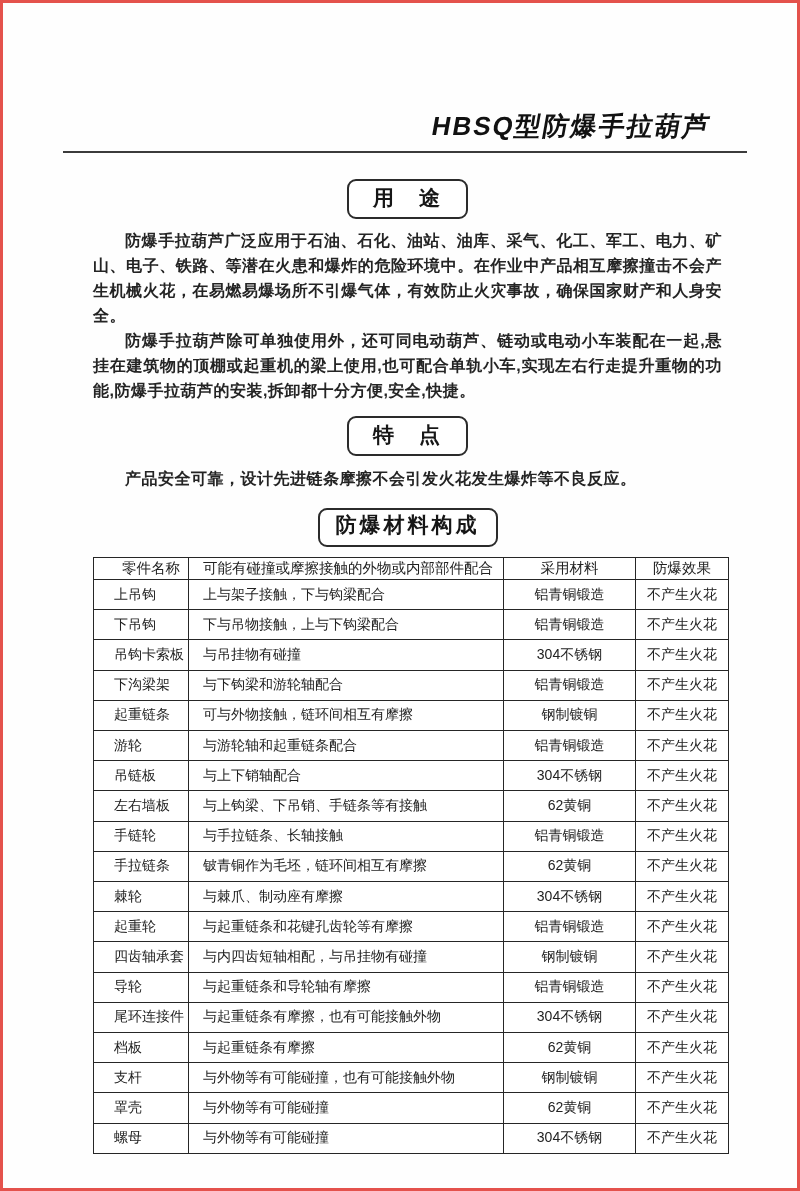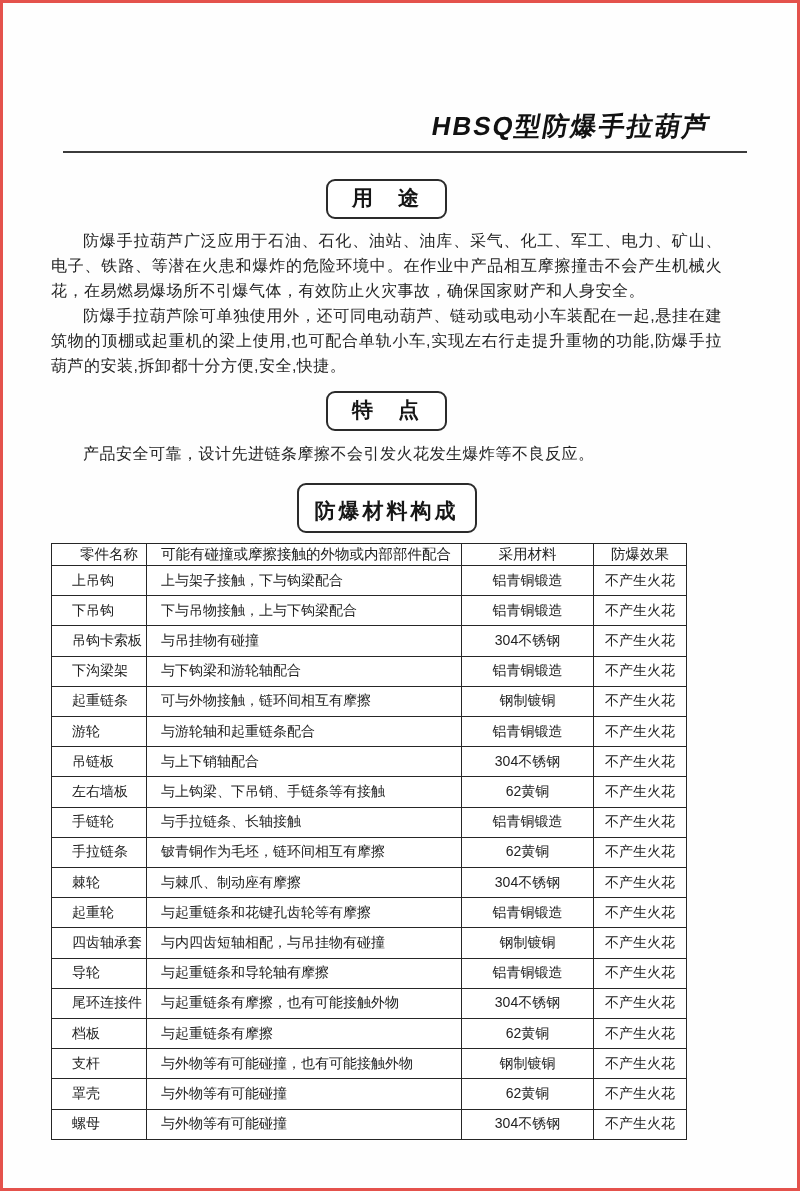--- a/index.html
+++ b/index.html
@@ -31,30 +31,31 @@
     margin:26px auto 0;
     border:2px solid #2b2b2b;
     border-radius:9px;
     padding:3px 24px 5px;
     font-size:21px;
     font-weight:bold;
     letter-spacing:2px;
     background:#fff;
     color:#161616;
   }
-  .badge.wide { padding:12px 16px 6px; letter-spacing:3px;text-align:right; }
-  .content { margin:0 75px 0 48px; }
+  .badge.wide { padding:1px 16px 6px; letter-spacing:3px;text-align:right; }
+  .content { margin:0 75px 0 90px; }
   .body-par {
     margin:0;
     font-size:16px;
     line-height:25px;
     text-indent:2em;
     text-align:justify;
     letter-spacing:0.5px;
     color:#242424;
+    font-weight:bold;
   }
   .par-group { margin-top:9px; }
   .features-group { margin-top:10px; }
   .badge.features { margin-top:13px; }
   .badge.materials { margin-top:17px; }
   table.materials-table {
     border-collapse:collapse;
     table-layout:fixed;
     width:635px;
     height:597px;

